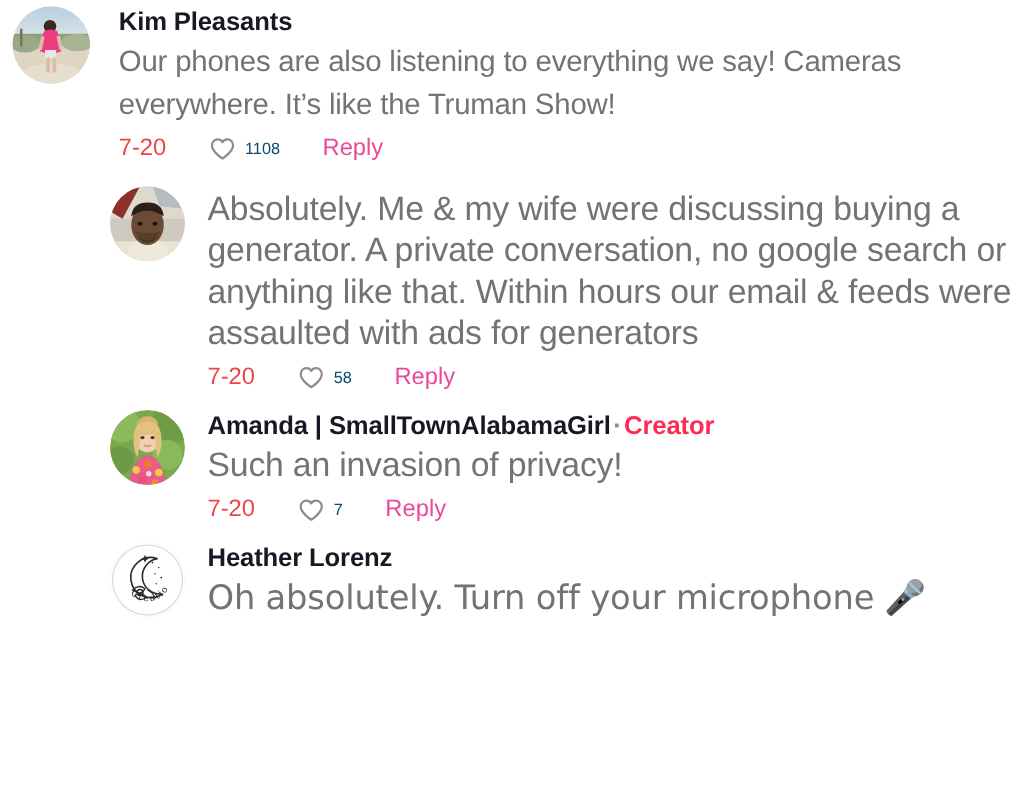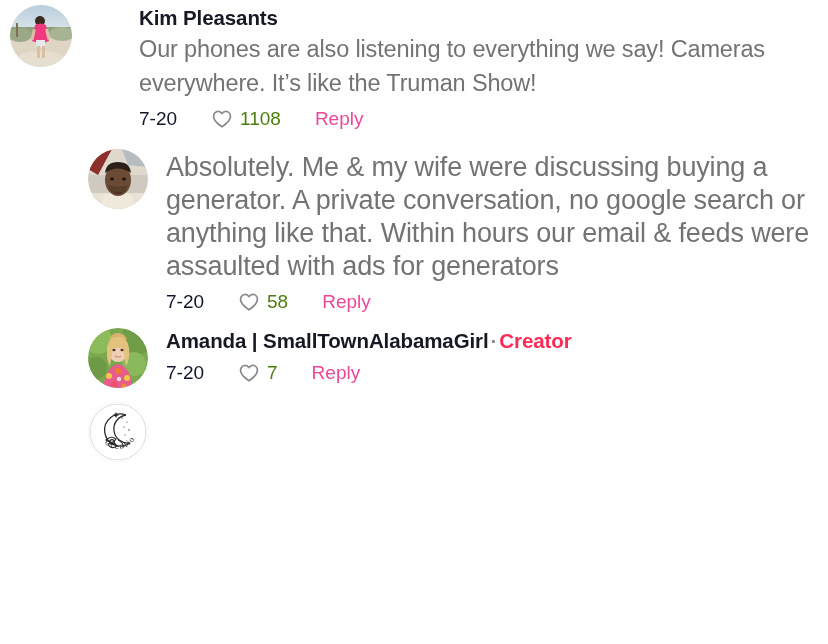--- a/index.html
+++ b/index.html
@@ -25,21 +25,20 @@
   }
 
   
   .comment {
     display: flex;
     align-items: flex-start;
     box-sizing: border-box;
   }
   .comment.root {
     padding: 5px 8px 0 10px;
-    gap: 44px;
   }
   .comment.reply {
     padding: 0 8px 0 88px;
   }
 
   .avatar-wrap {
     flex: 0 0 auto;
     margin-right: 0;
   }
   .avatar {
@@ -98,38 +97,38 @@
 
   .meta {
     display: flex;
     align-items: center;
     margin-top: 7px;
     color: #8a8b91;
     font-size: 19px;
     line-height: 24px;
   }
   .meta .date {
-    color: #0f172a;
+    color: #ef4444;
     margin-right: 34px;
   }
   .like-group {
     display: inline-flex;
     align-items: center;
     margin-right: 34px;
   }
   .heart-icon {
     display: inline-block;
     width: 22px;
     height: 22px;
     margin-right: 7px;
     line-height: 0;
   }
   .like-count {
-    color: #4d7c0f;
-    font-size: 19px;
+    color: #0c4a6e;
+    font-size: 13px;
   }
   .reply-btn {
     color: #ec4899;
     font-size: 19px;
     cursor: pointer;
   }
 
   .emoji {
     font-family: "DejaVu Sans", sans-serif;
   }
@@ -268,20 +267,21 @@
             <circle cx="36" cy="58" r="2.6" fill="#f0883a"></circle>
             <circle cx="31" cy="51" r="2.2" fill="#ffffff" opacity="0.75"></circle>
           </g>
         </svg>
       </div>
     </div>
     <div class="body">
       <div class="username">
         <span>Amanda | SmallTownAlabamaGirl</span><span class="creator-sep">·</span><span class="creator-tag">Creator</span>
       </div>
+      <div class="text">Such an invasion of privacy!</div>
       <div class="meta">
         <span class="date">7-20</span>
         <span class="like-group">
           <span class="heart-icon">
             <svg viewBox="0 0 24 24" width="22" height="22" fill="none" stroke="#8a8b91" stroke-width="1.9" stroke-linecap="round" stroke-linejoin="round">
               <path d="M12 20.5 C12 20.5 2.8 14.8 2.8 8.9 C2.8 5.9 5.1 3.8 7.8 3.8 C9.8 3.8 11.3 5 12 6.2 C12.7 5 14.2 3.8 16.2 3.8 C18.9 3.8 21.2 5.9 21.2 8.9 C21.2 14.8 12 20.5 12 20.5 Z"></path>
             </svg>
           </span>
           <span class="like-count">7</span>
         </span>
@@ -316,15 +316,19 @@
             <circle cx="24" cy="40" r="2.4" fill="none" stroke="#2b2b2b" stroke-width="1.1"></circle>
             <path d="M30 38 q5 2 6 7" stroke="#2b2b2b" stroke-width="1" fill="none"></path>
             <path id="arc" d="M12 34 a19 19 0 0 0 36 0" fill="none"></path>
             <text font-family="DejaVu Serif, serif" font-size="7.4" fill="#2b2b2b" letter-spacing="1.2">
               <textPath href="#arc" startOffset="18%">Creations</textPath>
             </text>
           </g>
         </svg>
       </div>
     </div>
+    <div class="body">
+      <div class="username">Heather Lorenz</div>
+      <div class="text emoji">Oh absolutely. Turn off your microphone 🎤</div>
+    </div>
   </div>
 
 </div>
 
 </body></html>

